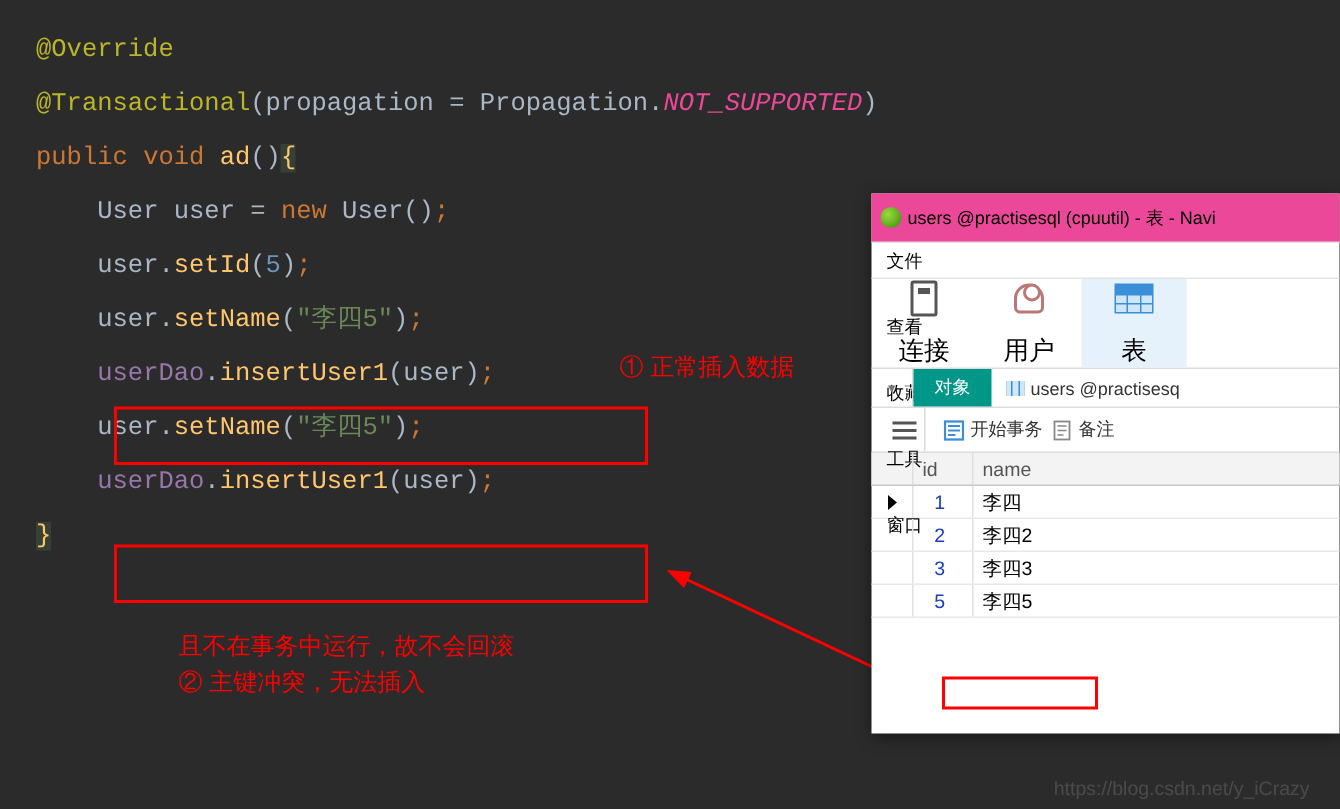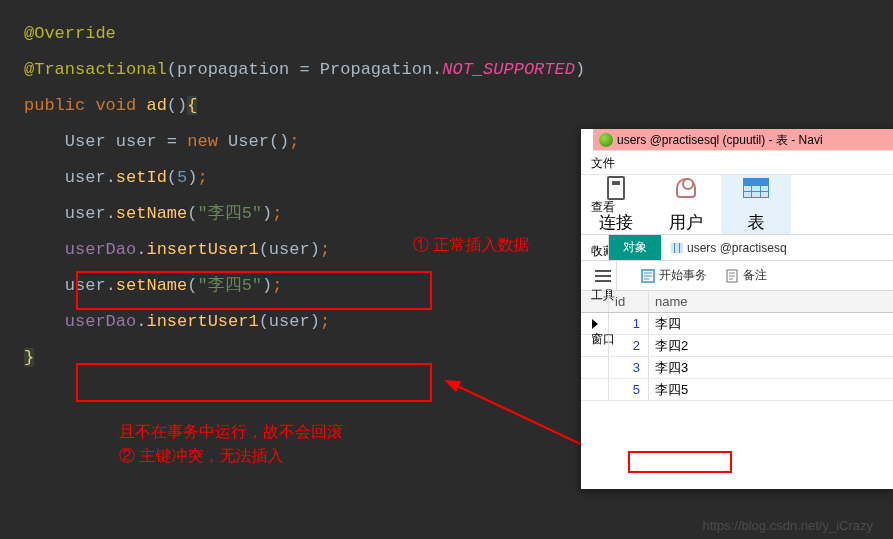--- a/index.html
+++ b/index.html
@@ -27,21 +27,21 @@
 .rbox3 { left:628px; top:451px; width:104px; height:22px; }
 
 .note { position:absolute; color:#ff0000; font-family:'Microsoft YaHei',SimSun,sans-serif; font-size:16px; }
 .note1 { left:413px; top:235px; }
 .note2 { left:119px; top:420px; line-height:24px; }
 
 svg.arrow { position:absolute; left:445px; top:370px; width:190px; height:110px; pointer-events:none; }
 
 
 .nav { position:absolute; left:581px; top:129px; width:312px; height:360px; background:#ffffff; font-family:'Microsoft YaHei',SimSun,sans-serif; font-size:12px; color:#000; box-shadow:0 2px 10px rgba(0,0,0,.5); }
-.nav-title { height:22px; line-height:26px; background:#fca5a5; border-bottom:1px solid #e0e0e0; padding-left:6px; display:flex; align-items:center; gap:4px;margin-left:12px; }
+.nav-title { height:33px; line-height:26px; background:#ec4899; border-bottom:1px solid #e0e0e0; padding-left:6px; display:flex; align-items:center; gap:4px; }
 .nav-title .bug { width:14px; height:14px; border-radius:50%; background:radial-gradient(circle at 35% 35%,#9cdc3c,#378a0c); }
 .menu { height:24px; line-height:24px; display:flex; gap:20px; padding:0 10px; border-bottom:1px solid #e5e5e5;flex-direction:column; }
 .tbar { height:60px; display:flex; border-bottom:1px solid #dcdcdc; }
 .tbtn { width:70px; display:flex; flex-direction:column; align-items:center; justify-content:space-between; gap:4px; font-size:17px; }
 .tbtn.sel { background:#e5f1fb; }
 .tbtn .ic { width:26px; height:26px; display:flex; align-items:center; justify-content:center; }
 .ic-conn { width:18px; height:24px; border:2px solid #555; border-radius:2px; position:relative; }
 .ic-conn:after { content:''; position:absolute; left:3px; top:3px; width:8px; height:4px; background:#555; }
 .ic-user { width:20px; height:20px; border:2px solid #b77; border-radius:50% 50% 4px 4px; position:relative; }
 .ic-user:before { content:''; position:absolute; left:4px; top:-2px; width:8px; height:8px; border:2px solid #b77; border-radius:50%; background:#fff; }
@@ -49,32 +49,32 @@
 .ic-table span { background:#cfe6f7; }
 .ic-table span.h { background:#3a8fd8; }
 
 .tabs-row { height:26px; display:flex; align-items:stretch; border-bottom:1px solid #dcdcdc; }
 .tabs-row .vbar { width:28px; border-right:1px solid #dcdcdc; display:flex; align-items:center; justify-content:center; }
 .tabs-row .objtab { padding:0 14px; display:flex; align-items:center; background:#009688; color:#fff; font-size:12px; }
 .tabs-row .tbltab { padding:0 10px; display:flex; align-items:center; gap:4px; color:#333; }
 .tbltab .tico { width:12px; height:10px; display:grid; grid-template-columns:1fr 1fr 1fr; gap:1px; background:#3a8fd8; }
 .tbltab .tico span { background:#cfe6f7; }
 
-.subtb { height:30px; display:flex; align-items:center; gap:18px; padding:0 8px; border-bottom:1px solid #dcdcdc; }
+.subtb { height:30px; display:flex; align-items:center; gap:6px; padding:0 8px; border-bottom:1px solid #dcdcdc; }
 .subtb .vbar2 { width:28px; display:flex; align-items:center; justify-content:center; border-right:1px solid #dcdcdc; align-self:stretch; margin-right:6px; }
 .ham { width:16px; height:12px; border-top:2px solid #555; border-bottom:2px solid #555; position:relative; }
 .ham:before { content:''; position:absolute; top:3px; left:0; width:16px; height:2px; background:#555; }
 .sbtn { display:flex; align-items:center; gap:4px; font-size:12px; color:#333; }
 .sbtn .si { width:14px; height:14px; }
 
 .grid { }
 .grow { display:flex; height:22px; line-height:22px; font-size:13px; border-bottom:1px solid #e8e8e8; }
 .grow.hd { background:#f3f3f3; font-weight:normal; color:#555; border-bottom:1px solid #c8c8c8; }
 .gc-mark { width:28px; border-right:1px solid #e0e0e0; display:flex; align-items:center; justify-content:center; }
-.gc-id { width:40px; text-align:right; padding-right:8px; border-right:1px solid #e0e0e0; color:#1a3fbf; }
+.gc-id { width:40px; text-align:right; padding-right:18px; border-right:1px solid #e0e0e0; color:#1a3fbf; }
 .grow.hd .gc-id { color:#555; text-align:left; padding-left:6px; }
 .gc-name { flex:1; padding-left:6px; }
 .grow.hd .gc-name { }
 .mark { width:0; height:0; border-left:6px solid #000; border-top:5px solid transparent; border-bottom:5px solid transparent; }
 .watermark { position:absolute; right:20px; bottom:6px; font-size:13px; color:rgba(255,255,255,0.15); font-family:Arial; }
 .chevw { color:#777; font-size:10px; }
 </style>
 </head>
 <body>
 

